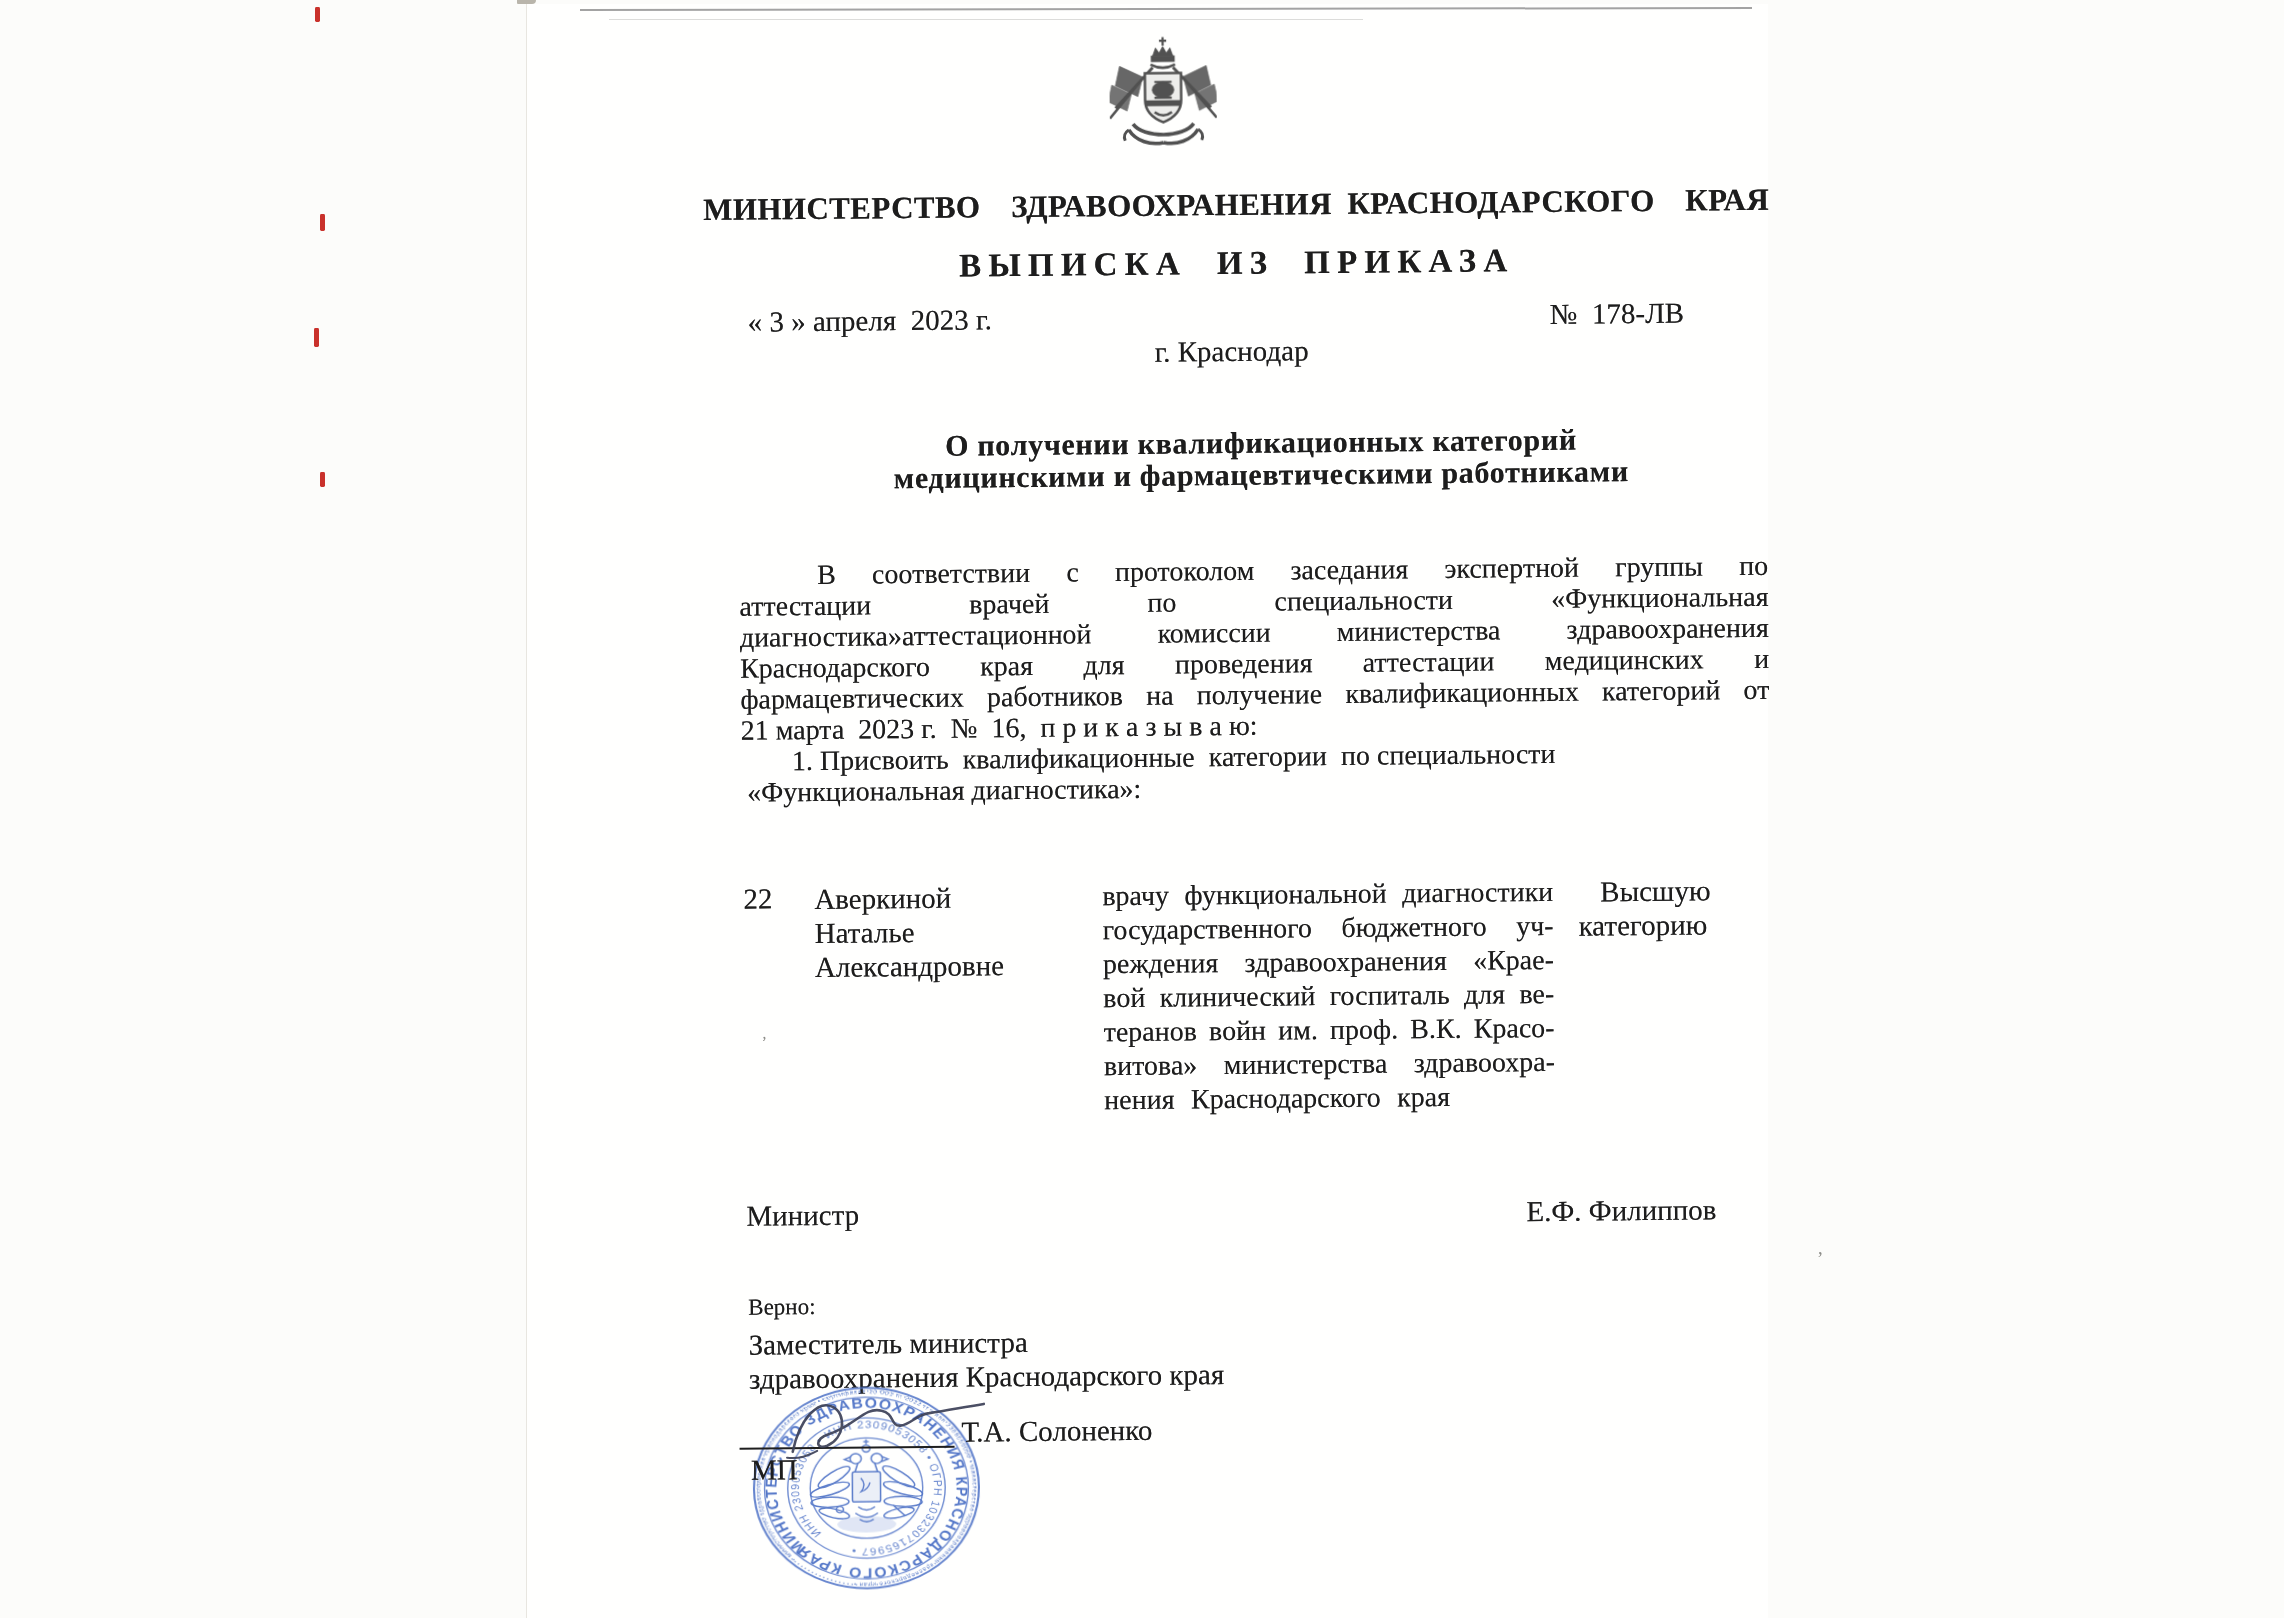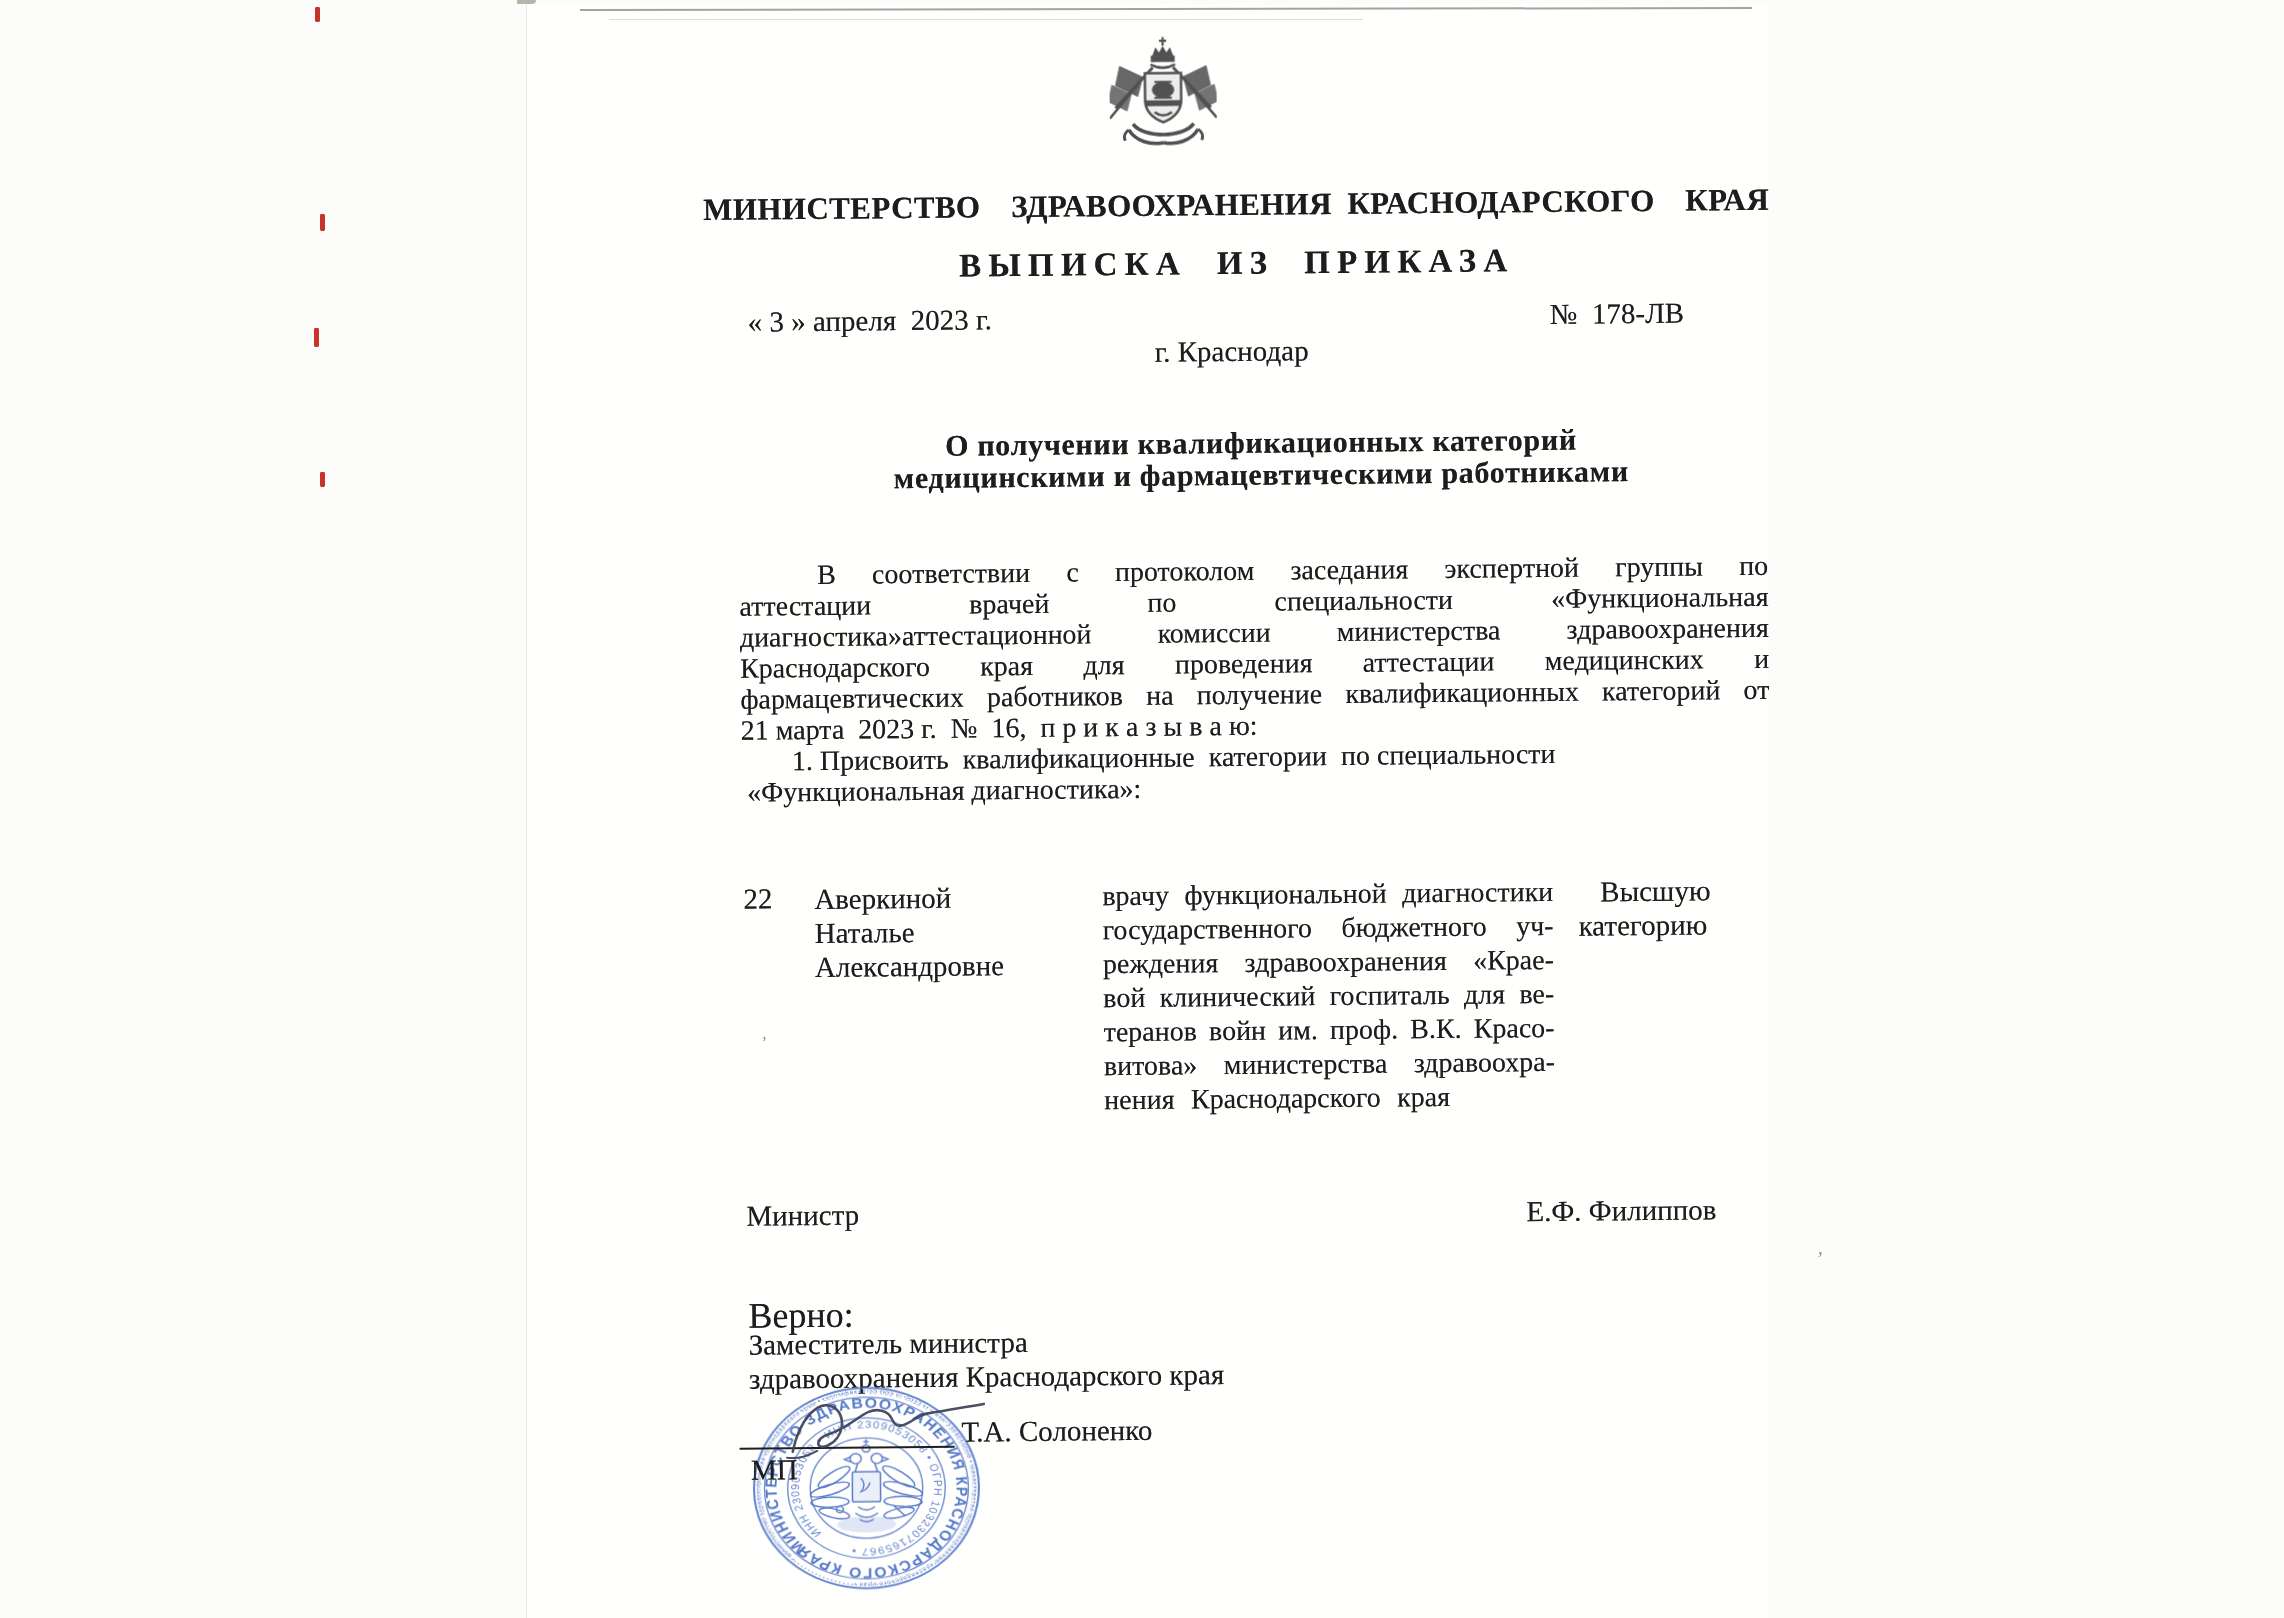--- a/index.html
+++ b/index.html
@@ -53,21 +53,21 @@
   .t-name { left:813px; top:878px; width:225px; font-size:29px; line-height:34px; }
   .t-desc { left:1101px; top:878px; width:451px; font-size:28px; line-height:34px; }
   .t-desc .jl { text-align:justify; text-align-last:justify; }
   .t-desc .lastline { word-spacing:9.4px; }
   .t-cat  { left:1577px; top:878px; width:138px; font-size:29px; line-height:34px; }
   .t-cat .cat1 { padding-left:22px; }
 
   
   .minister      { left:742px; top:1195px; font-size:29px; }
   .minister-name { left:1522px; top:1198px; font-size:29px; }
-  .verno   { left:743px; top:1290px; font-size:36px; }
+  .verno   { left:743px; top:1290px; font-size:23px; }
   .deputy1 { left:743px; top:1324px; font-size:29px; }
   .deputy2 { left:743px; top:1358px; font-size:29px; }
   .deputy-name { left:955px; top:1413px; font-size:29px; z-index:6; }
   .mp      { left:744px; top:1449px; font-size:29px; z-index:6;text-align:center; }
   .sig-line { left:733px; top:1443px; width:215px; height:2.2px; background:#1f1f1f; z-index:5; }
 
   
   .emblem { left:1116px; top:35px; width:107px; height:117px; opacity:0.9; filter:blur(0.3px); }
   .seal   { left:740px; top:1378px; width:239px; height:213px; z-index:3; opacity:0.94; filter:blur(0.4px); }
   .signature { left:774px; top:1390px; width:210px; height:72px; z-index:7; }

